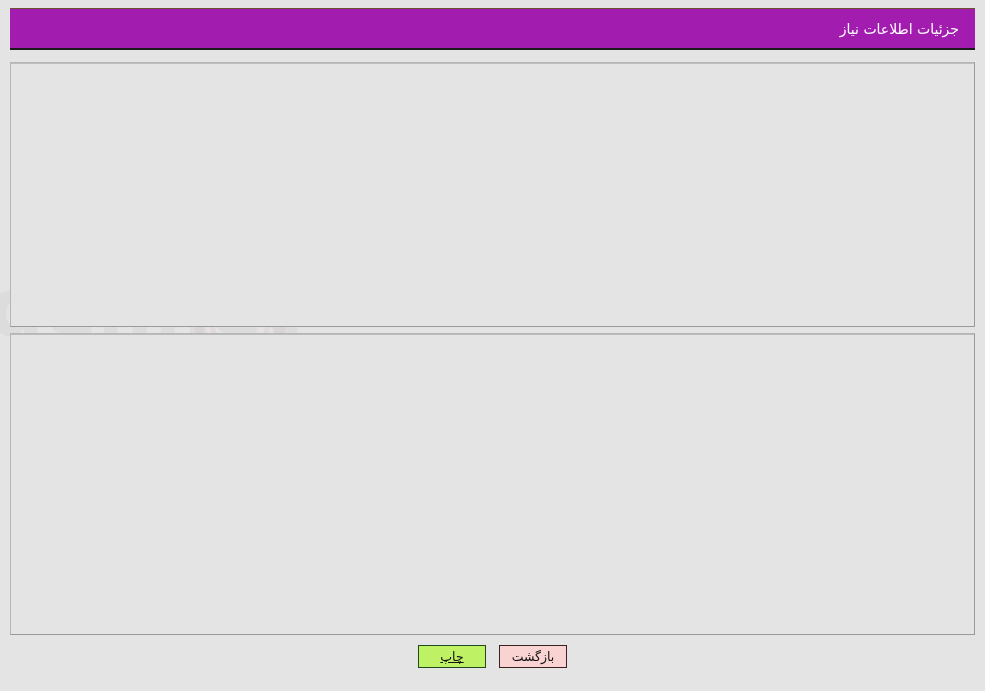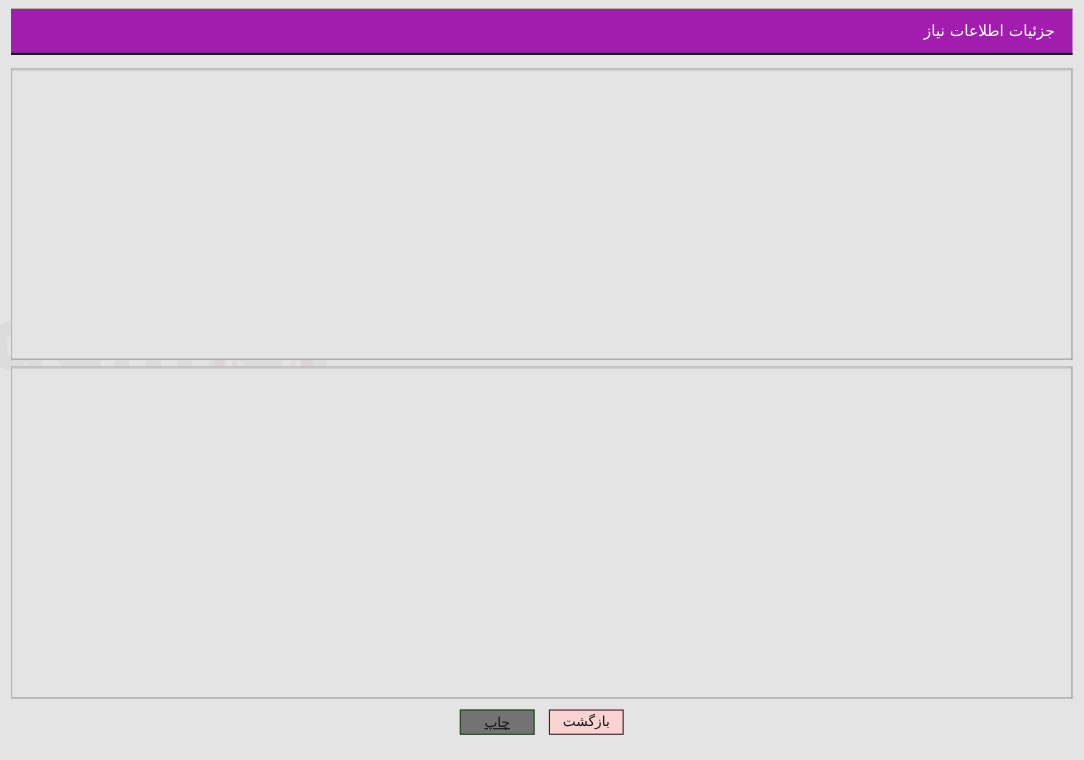--- a/index.html
+++ b/index.html
@@ -177,22 +177,22 @@
     border: 1px solid #2a2a2a;
     height: 23px;
     min-width: 68px;
     font-size: 12.5px;
     font-family: "DejaVu Sans", "Liberation Sans", sans-serif;
     cursor: pointer;
     padding: 0 10px;
     line-height: 21px;
     text-align: center;
   }
-  .btn-back  { background: #f9d2d2; border-color: #3b2020; color: #111; font-family: Liberation Serif, serif; }
-  .btn-print { background: #737373; border-color: #1e4a1e; color: #111; text-decoration: underline; }
+  .btn-back  { background: #f9d2d2; border-color: #3b2020; color: #111; }
+  .btn-print { background: #bef264; border-color: #1e4a1e; color: #111; text-decoration: underline; }
 
   .footer {
     position: absolute;
     left: 0; top: 645px;
     width: 985px;
     display: flex;
     justify-content: center;
     align-items: center;
     gap: 13px;
     z-index: 3;

